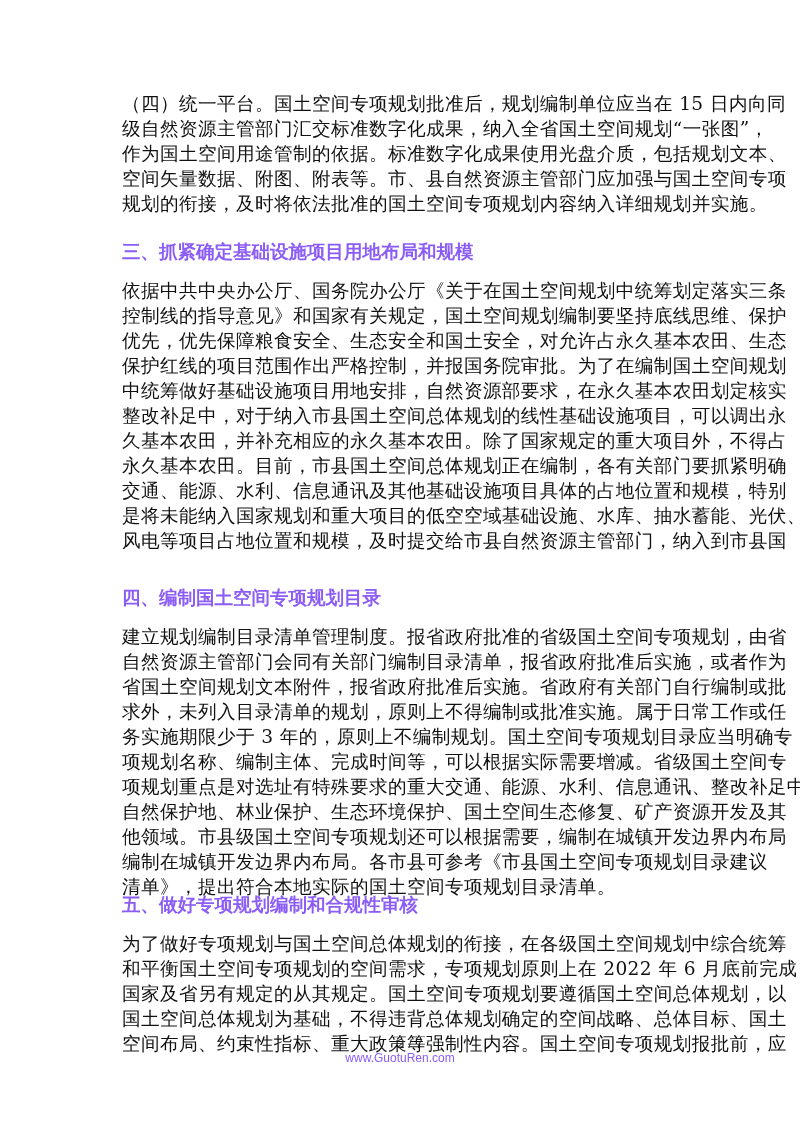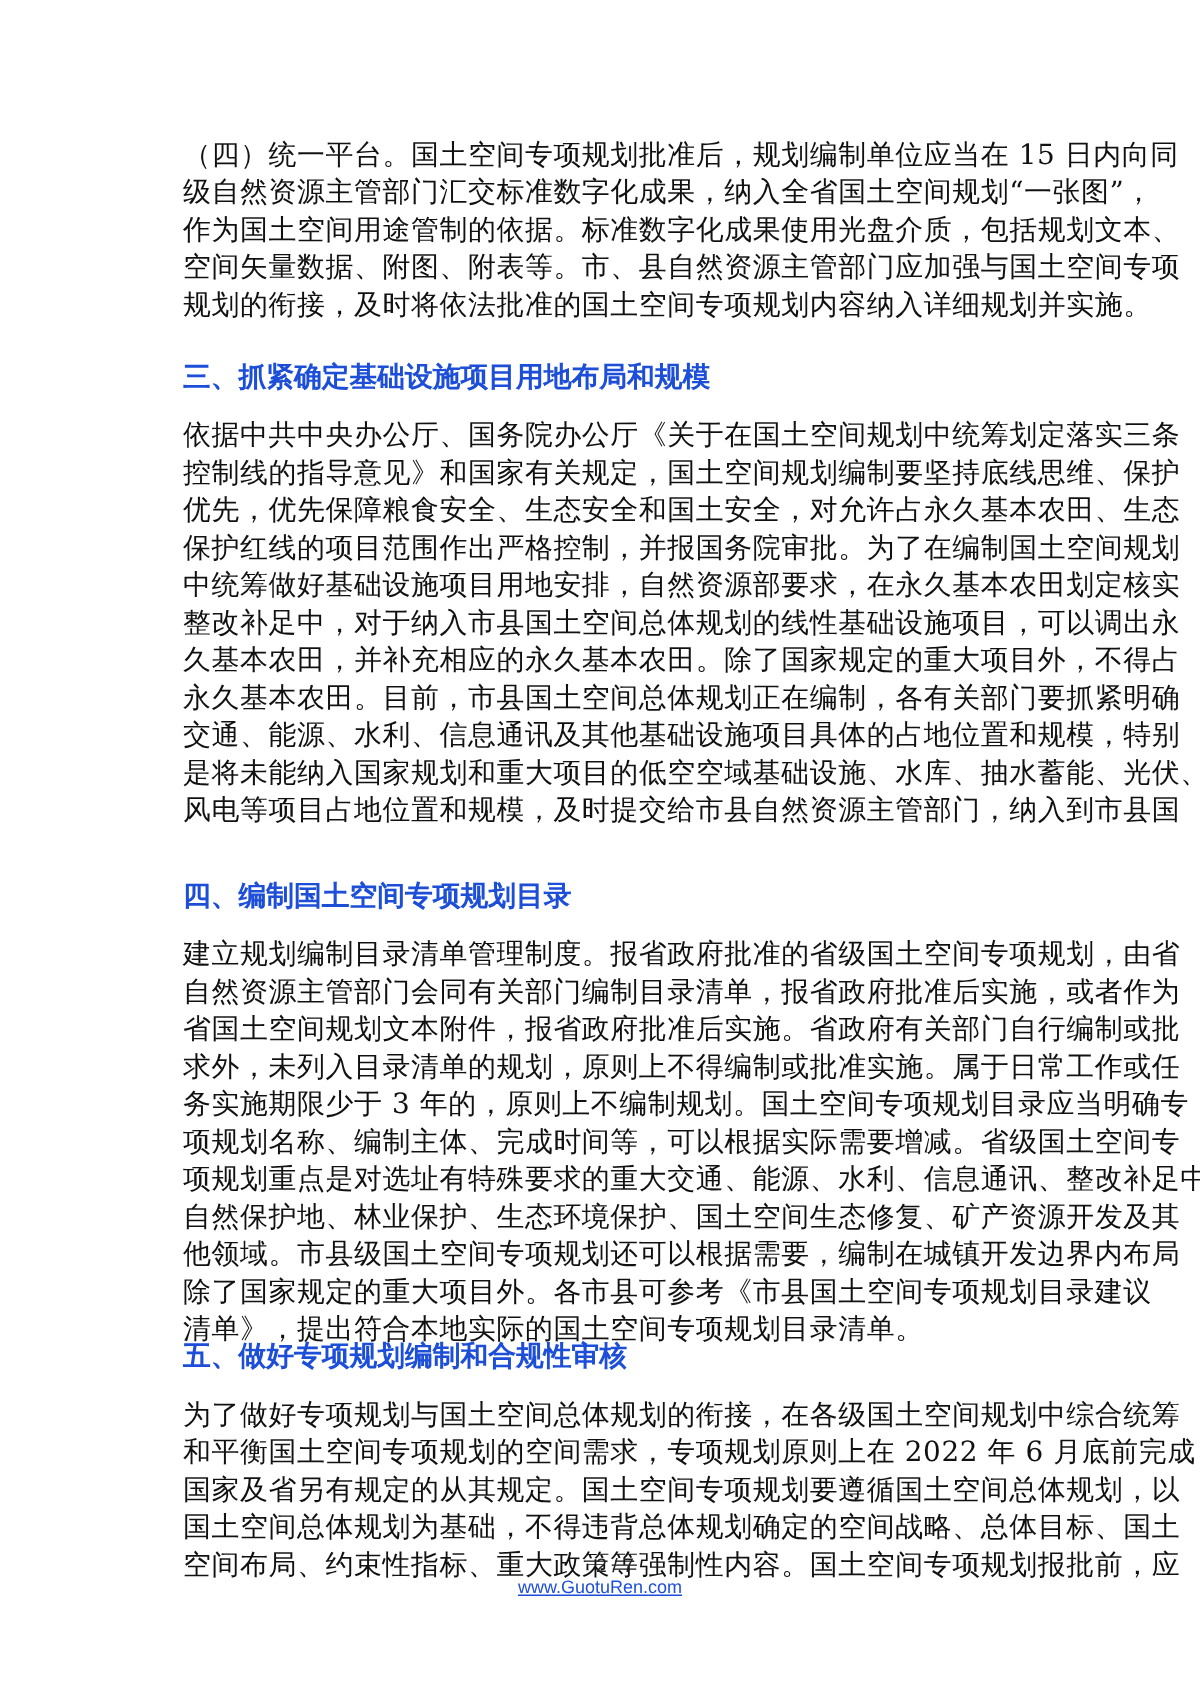--- a/index.html
+++ b/index.html
@@ -3,25 +3,25 @@
 <meta charset="utf-8">
 <style>
   html,body{margin:0;padding:0;background:#fff;}
   body{width:800px;height:1132px;position:relative;overflow:hidden;}
   .page{position:absolute;left:122px;top:91px;width:562px;color:#111;
         font-family:"DejaVu Serif","Liberation Serif",serif;}
   .para{font-size:18.6px;line-height:25px;text-align:justify;margin:0;letter-spacing:0.4px;}
   .line{display:block;white-space:nowrap;text-align-last:justify;text-align:justify;}
   .line.last{text-align-last:left;}
   .heading{font-family:"DejaVu Sans","Liberation Sans",sans-serif;font-weight:bold;
-           font-size:18.5px;line-height:25px;margin:0;color:#1d4ed8;}
+           font-size:18.5px;line-height:25px;margin:0;color:#8b5cf6;}
   .footer{position:absolute;left:0;width:800px;text-align:center;
           font-family:"Liberation Sans","DejaVu Sans",sans-serif;}
   .pagenum{top:1036px;font-size:13px;color:#222;padding-left:10px;}
-  .site{top:1051px;font-size:12px;color:#1d4ed8;text-decoration:underline;}
+  .site{top:1051px;font-size:12px;color:#8b5cf6;}
 </style>
 </head>
 <body>
 
 <div class="page">
 
   <div style="position:absolute;top:0;width:562px;">
     <p class="para">
       <span class="line">（四）统一平台。国土空间专项规划批准后，规划编制单位应当在 15 日内向同</span>
       <span class="line">级自然资源主管部门汇交标准数字化成果，纳入全省国土空间规划“一张图”，</span>
@@ -53,21 +53,21 @@
     <p class="para" style="margin-top:14px;">
       <span class="line">建立规划编制目录清单管理制度。报省政府批准的省级国土空间专项规划，由省</span>
       <span class="line">自然资源主管部门会同有关部门编制目录清单，报省政府批准后实施，或者作为</span>
       <span class="line">省国土空间规划文本附件，报省政府批准后实施。省政府有关部门自行编制或批</span>
       <span class="line">求外，未列入目录清单的规划，原则上不得编制或批准实施。属于日常工作或任</span>
       <span class="line">务实施期限少于 3 年的，原则上不编制规划。国土空间专项规划目录应当明确专</span>
       <span class="line">项规划名称、编制主体、完成时间等，可以根据实际需要增减。省级国土空间专</span>
       <span class="line">项规划重点是对选址有特殊要求的重大交通、能源、水利、信息通讯、整改补足中、</span>
       <span class="line">自然保护地、林业保护、生态环境保护、国土空间生态修复、矿产资源开发及其</span>
       <span class="line">他领域。市县级国土空间专项规划还可以根据需要，编制在城镇开发边界内布局</span>
-      <span class="line">除了国家规定的重大项目外。各市县可参考《市县国土空间专项规划目录建议</span>
+      <span class="line">编制在城镇开发边界内布局。各市县可参考《市县国土空间专项规划目录建议</span>
       <span class="line last">清单》，提出符合本地实际的国土空间专项规划目录清单。</span>
     </p>
   </div>
 
   <div style="position:absolute;top:801px;width:562px;">
     <h2 class="heading">五、做好专项规划编制和合规性审核</h2>
     <p class="para" style="margin-top:14px;">
       <span class="line">为了做好专项规划与国土空间总体规划的衔接，在各级国土空间规划中综合统筹</span>
       <span class="line">和平衡国土空间专项规划的空间需求，专项规划原则上在 2022 年 6 月底前完成，</span>
       <span class="line">国家及省另有规定的从其规定。国土空间专项规划要遵循国土空间总体规划，以</span>

